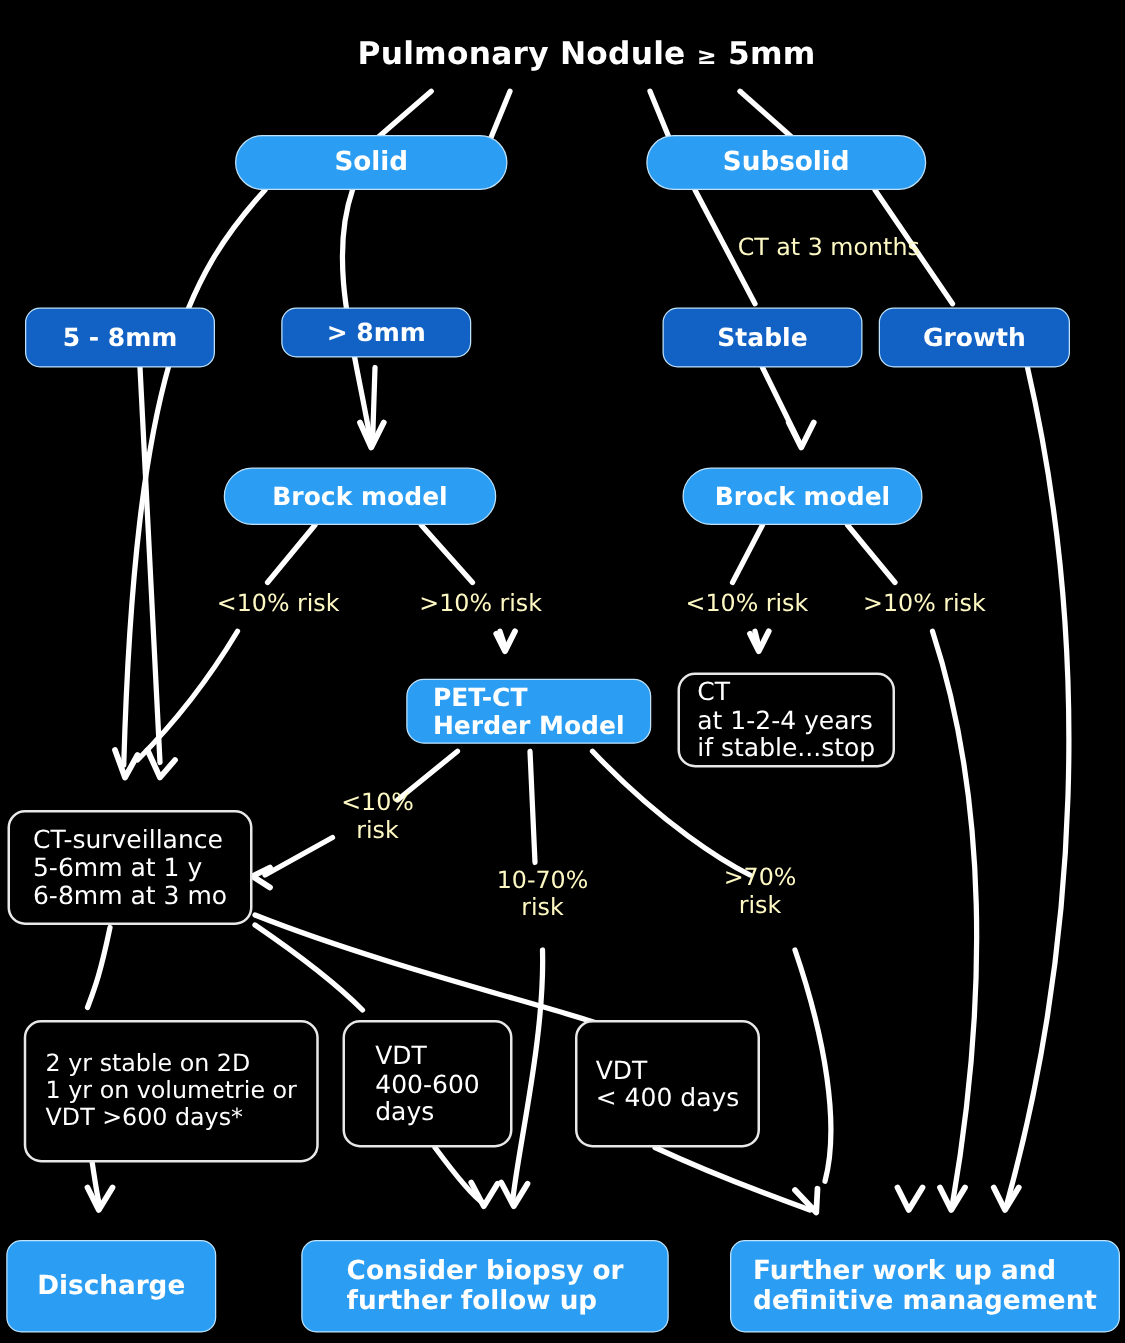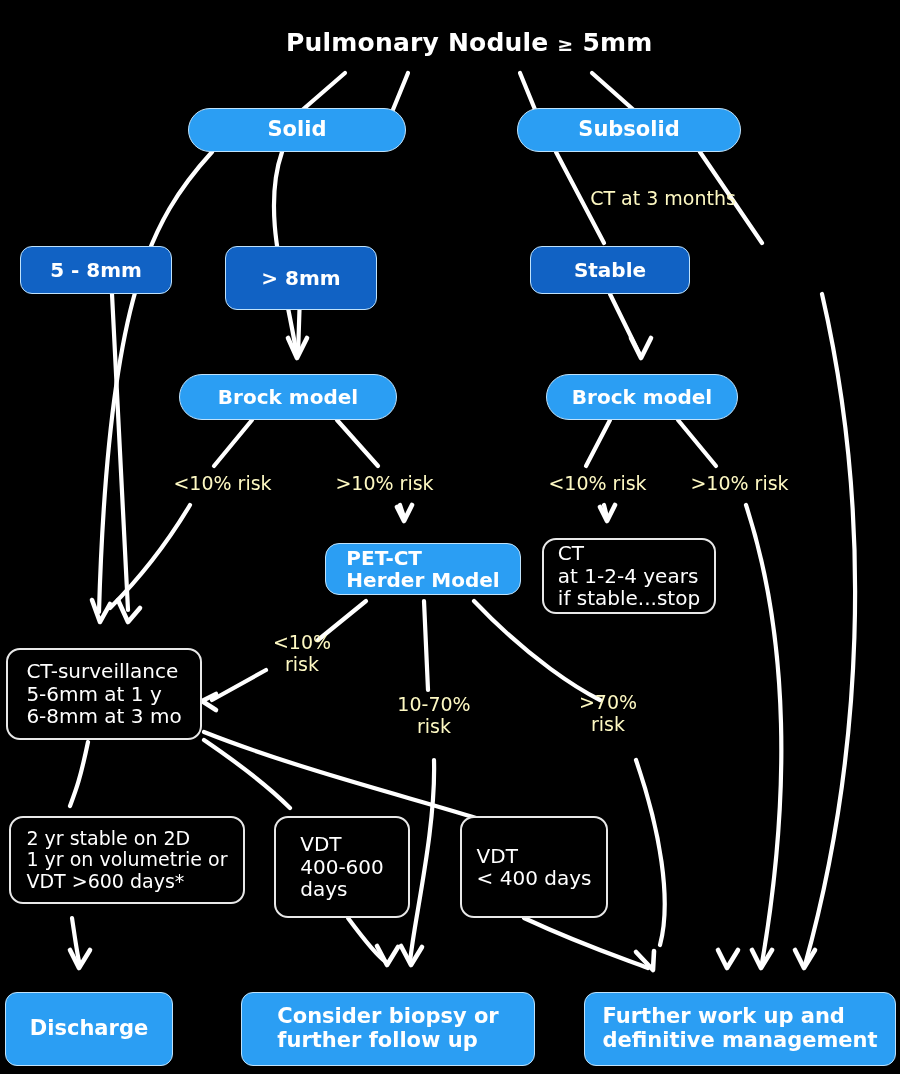--- a/index.html
+++ b/index.html
@@ -113,28 +113,31 @@
   <div class="node lightblue" style="left:517px;top:108px;width:224px;height:44px;border-radius:22px;font-size:21px;">
     <span>Subsolid</span>
   </div>
 
   <div class="lbl" style="left:568px;top:188px;width:190px;">CT at 3 months</div>
 
   <div class="node darkblue" style="left:20px;top:246px;width:152px;height:48px;border-radius:12px;font-size:20px;">
     <span>5 - 8mm</span>
   </div>
 
-  <div class="node darkblue" style="left:225px;top:246px;width:152px;height:64px;border-radius:12px;font-size:20px;">
+  <div class="node darkblue" style="left:225px;top:246px;width:152px;height:40px;border-radius:12px;font-size:20px;">
     <span>&gt; 8mm</span>
   </div>
 
   <div class="node darkblue" style="left:530px;top:246px;width:160px;height:48px;border-radius:12px;font-size:20px;">
     <span>Stable</span>
   </div>
 
+  <div class="node darkblue" style="left:703px;top:246px;width:153px;height:48px;border-radius:12px;font-size:20px;">
+    <span>Growth</span>
+  </div>
 
   <div class="node lightblue" style="left:179px;top:374px;width:218px;height:46px;border-radius:23px;font-size:20px;">
     <span>Brock model</span>
   </div>
 
   <div class="node lightblue" style="left:546px;top:374px;width:192px;height:46px;border-radius:23px;font-size:20px;">
     <span>Brock model</span>
   </div>
 
   <div class="lbl" style="left:155px;top:473px;width:135px;">&lt;10% risk</div>
@@ -162,21 +165,21 @@
 6-8mm at 3 mo</span>
   </div>
 
   <div class="lbl" style="left:256px;top:632px;width:92px;">&lt;10%
 risk</div>
   <div class="lbl" style="left:380px;top:694px;width:108px;">10-70%
 risk</div>
   <div class="lbl" style="left:562px;top:692px;width:92px;">&gt;70%
 risk</div>
 
-  <div class="node outline" style="left:9px;top:816px;width:236px;height:88px;border-radius:14px;font-size:19px;
+  <div class="node outline" style="left:19px;top:816px;width:236px;height:114px;border-radius:14px;font-size:19px;
               white-space:pre-line;">
     <span>2 yr stable on 2D
 1 yr on volumetrie or
 VDT &gt;600 days*</span>
   </div>
 
   <div class="node outline" style="left:274px;top:816px;width:136px;height:102px;border-radius:14px;font-size:20px;
               white-space:pre-line;">
     <span>VDT
 400-600

